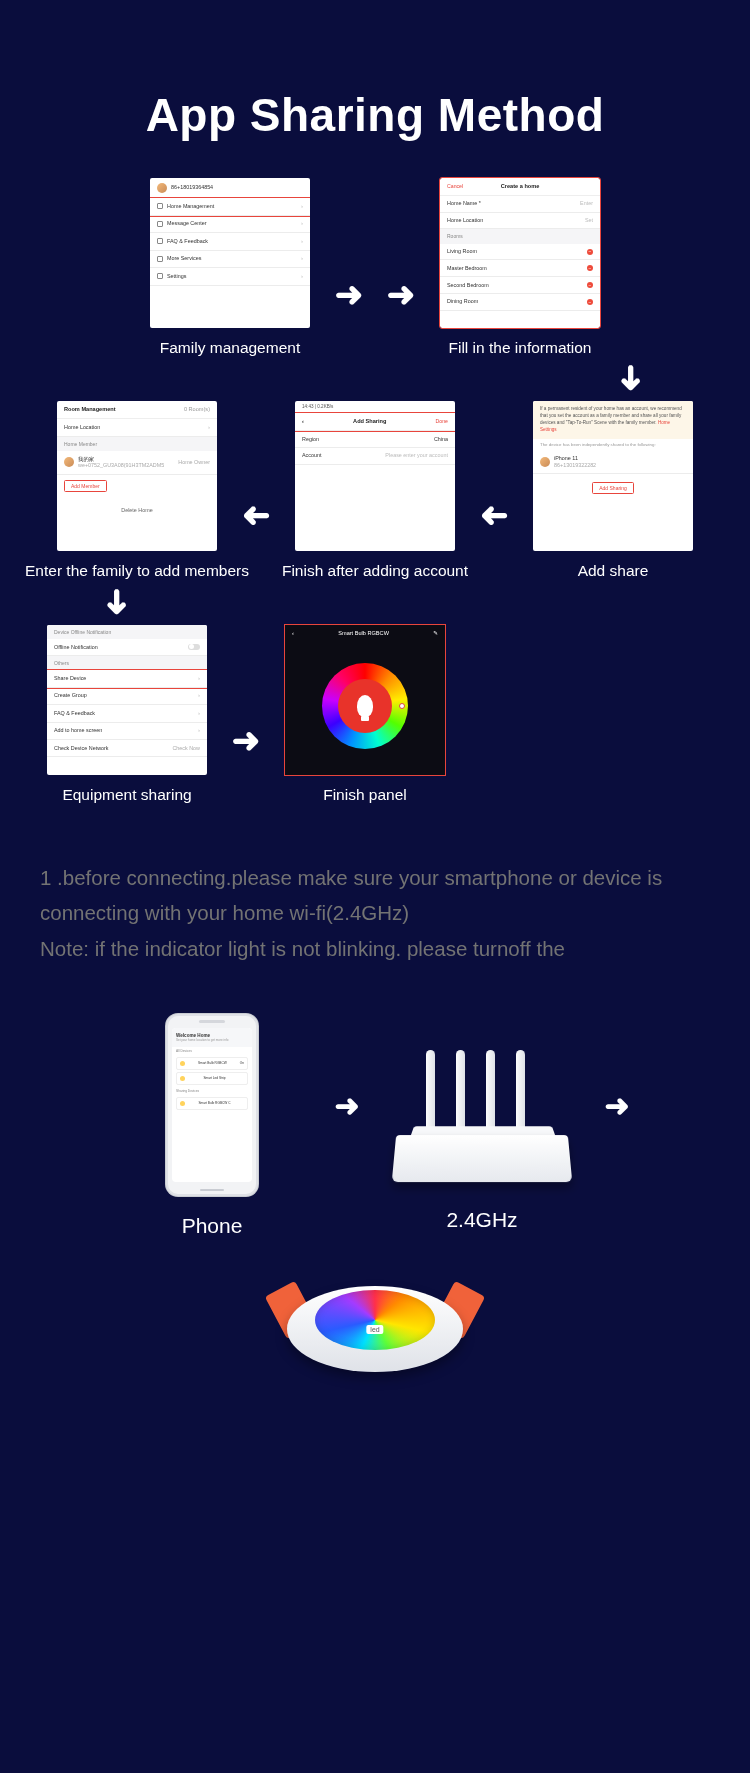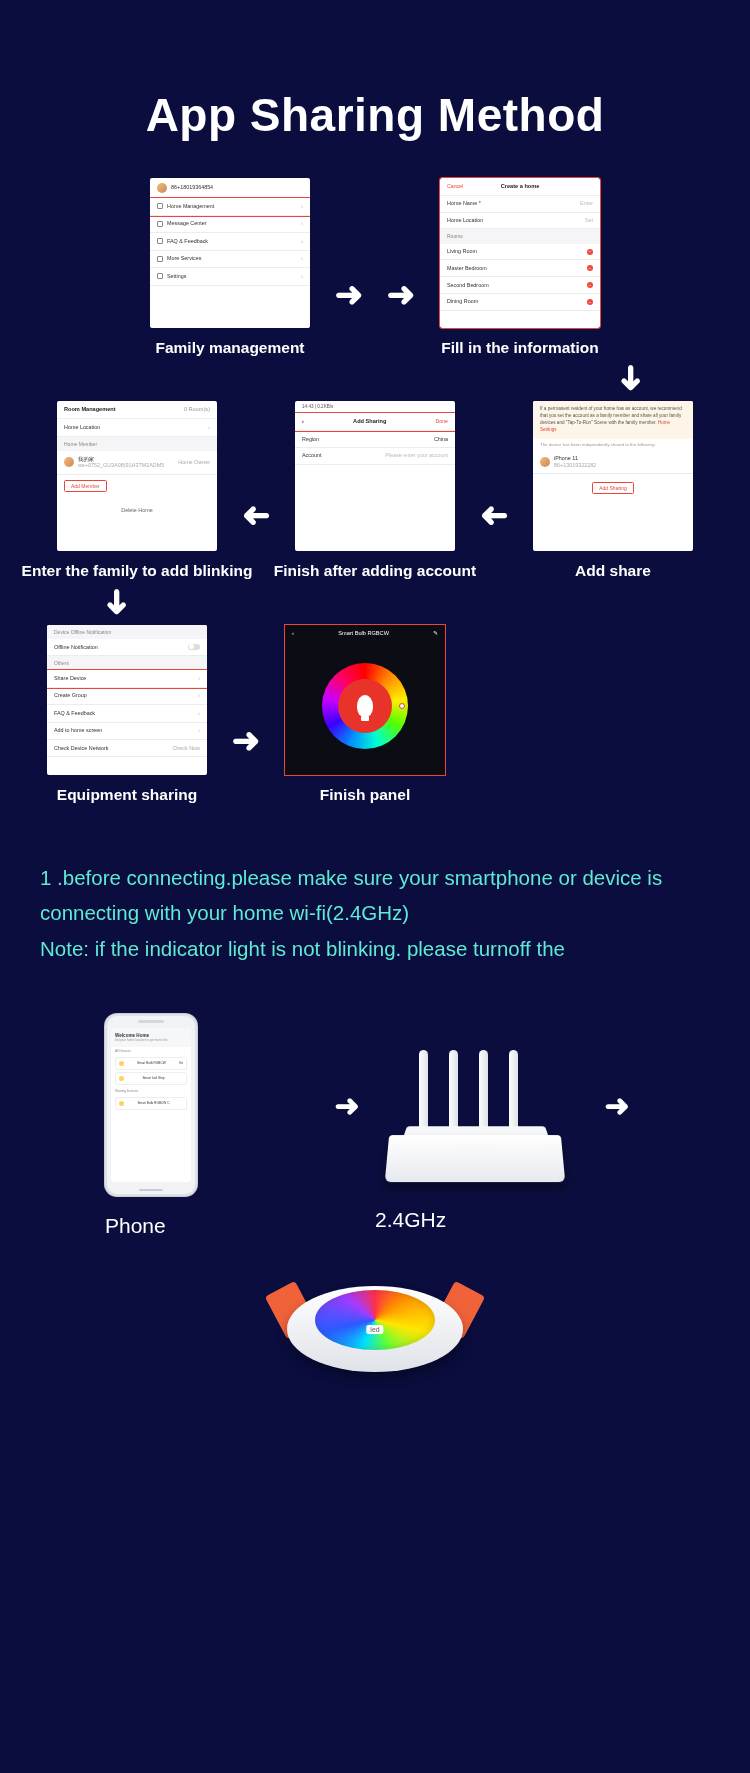--- a/index.html
+++ b/index.html
@@ -32,21 +32,20 @@
     gap: 0px;
   }
   .cell { width: 186px; display: flex; flex-direction: column; align-items: center; }
   .cap {
     margin-top: 10px;
     font-size: 15.5px;
     text-align: center;
     color: #ffffff;
     line-height: 1.25;
     white-space: nowrap;
-    font-weight: bold;
   }
   .arrow-h {
     width: 52px;
     align-self: center;
     margin-top: 52px;
     display:flex; align-items:center; justify-content:center;
   }
   .arrow-glyph {
     font-size: 34px; font-weight: bold; color:#fff; line-height: 1;
   }
@@ -140,31 +139,31 @@
     position:absolute; right:3px; top:50%; transform:translateY(-50%);
     width:6px;height:6px;border-radius:50%;background:#fff;border:1px solid #d44;
   }
 
   
   .ap-section { padding: 56px 40px 0 40px; }
   .ap-title { font-size: 38px; font-weight:bold; margin-bottom: 26px; }
   .ap-p {
     font-size: 20.5px;
     line-height: 1.72;
-    color:#5eead4;
+    color:#737373;
     font-weight: 300;
   }
   .ap-p.just { text-align: justify; }
 
   
   .devices {
     display:flex; align-items:center; justify-content:center; gap:0;
     padding: 48px 0 0 0;
   }
-  .dev { width: 214px; display:flex; flex-direction:column; align-items:flex-start; }
+  .dev { width: 214px; display:flex; flex-direction:column; align-items:center; }
   .dev-cap { margin-top: 18px; font-size: 21px; }
   .dev-arrow { width: 56px; display:flex; align-items:center; justify-content:center; margin-bottom:40px;}
   .dev-arrow .arrow-glyph { font-size: 30px; }
 
   
   .phone {
     width: 92px; height: 182px; background:#f2f3f5; border-radius: 12px;
     border: 2px solid #dfe1e6; position:relative; overflow:hidden;
     box-shadow: 0 0 0 1px #c9ccd2;
   }
@@ -387,21 +386,21 @@
                 <span style="color:#aaa">we+0752_GU3A08(91H3TM2ADM5</span>
               </span>
             </div>
             <span style="color:#aaa">Home Owner</span>
           </div>
           <div style="padding:5px 7px;">
             <span class="btn-red-outline">Add Member</span>
           </div>
           <div style="padding:10px 7px;text-align:center;color:#666;font-size:5.4px">Delete Home</div>
         </div>
-        <div class="cap">Enter the family to add blinking</div>
+        <div class="cap">Enter the family to add members</div>
       </div>
 
       <div class="arrow-h">
         <span class="arrow-glyph" style="transform:rotate(180deg);display:inline-block;">➜</span>
       </div>
 
       <div class="cell">
         <div class="shot">
           <div style="padding:3px 7px;font-size:4.6px;color:#555;">14:43  |  0.2KB/s</div>
           <div class="s-title hl-box">

